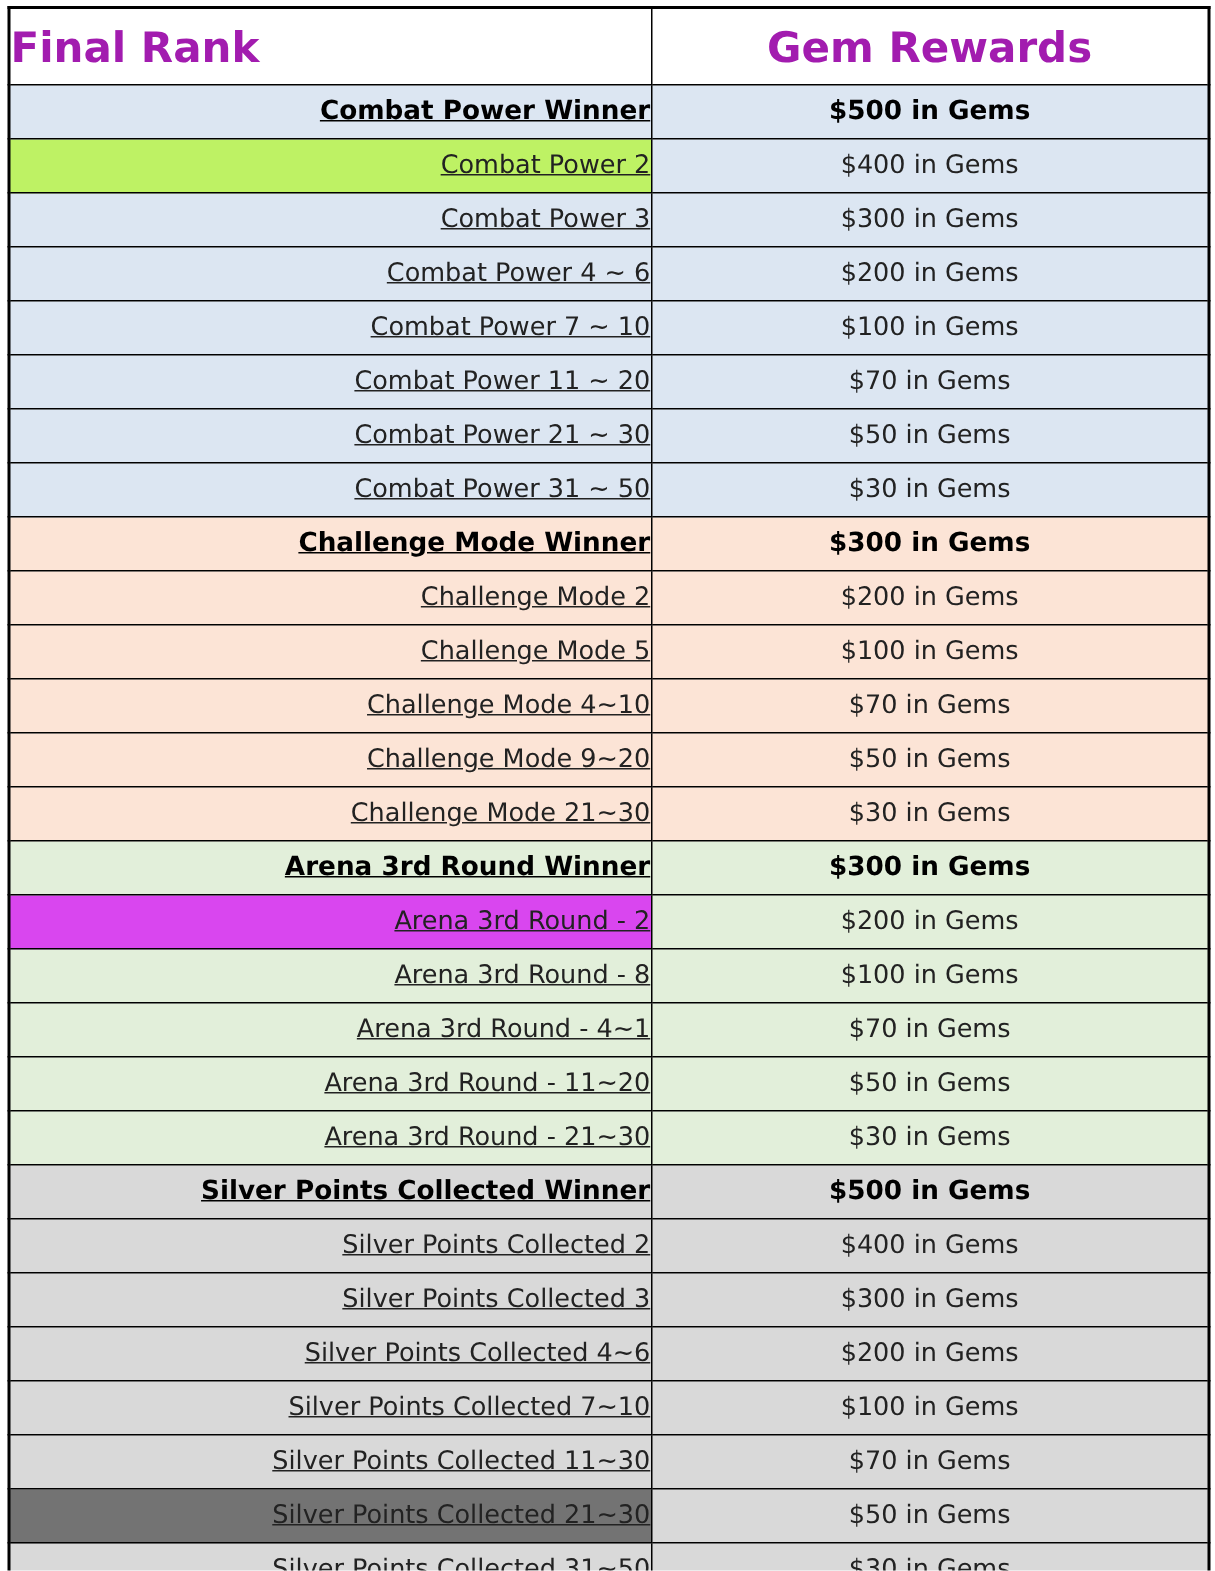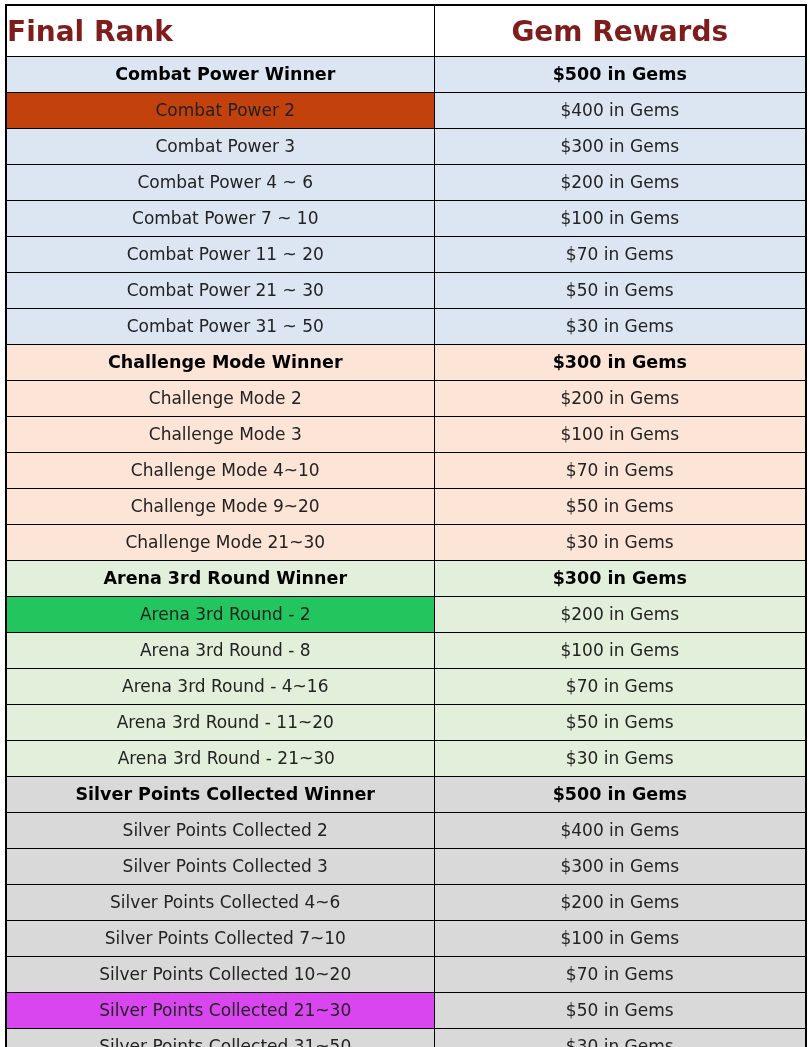--- a/index.html
+++ b/index.html
@@ -29,41 +29,42 @@
 
   table.rewards th, table.rewards td {
     border: 1px solid #000000;
     padding: 0;
     vertical-align: middle;
   }
   thead th {
     height: 50px;
     font-size: 28px;
     font-weight: bold;
-    color: #7f1d1d;
+    color: #a21caf;
     background: #ffffff;
     border-bottom: 2px solid #000000;
   }
   th.head-rank {
     text-align: left;
     padding-left: 10px;
   }
   th.head-gems {
     text-align: center;
   }
   tbody td {
     height: 35px;
     font-size: 17px;
     color: #222222;
     line-height: 35px;
   }
   tbody td.rank {
-    text-align: center;
+    text-align: right;
     padding-left: 10px;
     letter-spacing: 0px;
+    text-decoration: underline;
   }
   tbody td.gems {
     text-align: center;
   }
   tr.group-head td {
     font-weight: bold;
     color: #000000;
     font-size: 17.5px;
   }
   tr.group-head td.rank,
@@ -85,21 +86,21 @@
         <th class="head-rank">Final Rank</th>
         <th class="head-gems">Gem Rewards</th>
       </tr>
     </thead>
     <tbody id="rewards-body">
         <tr class="group-head">
           <td class="rank" style="background: rgb(220, 230, 242);">Combat Power Winner</td>
           <td class="gems" style="background: rgb(220, 230, 242);">$500 in Gems</td>
         </tr>
         <tr>
-          <td class="rank" style="background: #c2410c;">Combat Power  2</td>
+          <td class="rank" style="background: #bef264;">Combat Power  2</td>
           <td class="gems" style="background: rgb(220, 230, 242);">$400 in Gems</td>
         </tr>
         <tr>
           <td class="rank" style="background: rgb(220, 230, 242);">Combat Power  3</td>
           <td class="gems" style="background: rgb(220, 230, 242);">$300 in Gems</td>
         </tr>
         <tr>
           <td class="rank" style="background: rgb(220, 230, 242);">Combat Power  4 ~ 6</td>
           <td class="gems" style="background: rgb(220, 230, 242);">$200 in Gems</td>
         </tr>
@@ -121,49 +122,49 @@
         </tr>
         <tr class="group-head">
           <td class="rank" style="background: rgb(252, 228, 214);">Challenge Mode Winner</td>
           <td class="gems" style="background: rgb(252, 228, 214);">$300 in Gems</td>
         </tr>
         <tr>
           <td class="rank" style="background: rgb(252, 228, 214);">Challenge Mode 2</td>
           <td class="gems" style="background: rgb(252, 228, 214);">$200 in Gems</td>
         </tr>
         <tr>
-          <td class="rank" style="background: rgb(252, 228, 214);">Challenge Mode 3</td>
+          <td class="rank" style="background: rgb(252, 228, 214);">Challenge Mode 5</td>
           <td class="gems" style="background: rgb(252, 228, 214);">$100 in Gems</td>
         </tr>
         <tr>
           <td class="rank" style="background: rgb(252, 228, 214);">Challenge Mode 4~10</td>
           <td class="gems" style="background: rgb(252, 228, 214);">$70 in Gems</td>
         </tr>
         <tr>
           <td class="rank" style="background: rgb(252, 228, 214);">Challenge Mode 9~20</td>
           <td class="gems" style="background: rgb(252, 228, 214);">$50 in Gems</td>
         </tr>
         <tr>
           <td class="rank" style="background: rgb(252, 228, 214);">Challenge Mode 21~30</td>
           <td class="gems" style="background: rgb(252, 228, 214);">$30 in Gems</td>
         </tr>
         <tr class="group-head">
           <td class="rank" style="background: rgb(226, 239, 218);">Arena 3rd Round Winner</td>
           <td class="gems" style="background: rgb(226, 239, 218);">$300 in Gems</td>
         </tr>
         <tr>
-          <td class="rank" style="background: #22c55e;">Arena 3rd Round - 2</td>
+          <td class="rank" style="background: #d946ef;">Arena 3rd Round - 2</td>
           <td class="gems" style="background: rgb(226, 239, 218);">$200 in Gems</td>
         </tr>
         <tr>
           <td class="rank" style="background: rgb(226, 239, 218);">Arena 3rd Round - 8</td>
           <td class="gems" style="background: rgb(226, 239, 218);">$100 in Gems</td>
         </tr>
         <tr>
-          <td class="rank" style="background: rgb(226, 239, 218);">Arena 3rd Round - 4~16</td>
+          <td class="rank" style="background: rgb(226, 239, 218);">Arena 3rd Round - 4~1</td>
           <td class="gems" style="background: rgb(226, 239, 218);">$70 in Gems</td>
         </tr>
         <tr>
           <td class="rank" style="background: rgb(226, 239, 218); margin-top: 36px;">Arena 3rd Round - 11~20</td>
           <td class="gems" style="background: rgb(226, 239, 218);">$50 in Gems</td>
         </tr>
         <tr>
           <td class="rank" style="background: rgb(226, 239, 218); padding-left: 12px;">Arena 3rd Round - 21~30</td>
           <td class="gems" style="background: rgb(226, 239, 218);">$30 in Gems</td>
         </tr>
@@ -181,25 +182,25 @@
         </tr>
         <tr>
           <td class="rank" style="background: rgb(217, 217, 217);">Silver Points Collected 4~6</td>
           <td class="gems" style="background: rgb(217, 217, 217);">$200 in Gems</td>
         </tr>
         <tr>
           <td class="rank" style="background: rgb(217, 217, 217);">Silver Points Collected 7~10</td>
           <td class="gems" style="background: rgb(217, 217, 217);">$100 in Gems</td>
         </tr>
         <tr>
-          <td class="rank" style="background: rgb(217, 217, 217);">Silver Points Collected 10~20</td>
+          <td class="rank" style="background: rgb(217, 217, 217);">Silver Points Collected 11~30</td>
           <td class="gems" style="background: rgb(217, 217, 217);">$70 in Gems</td>
         </tr>
         <tr>
-          <td class="rank" style="background: #d946ef;">Silver Points Collected 21~30</td>
+          <td class="rank" style="background: #737373;">Silver Points Collected 21~30</td>
           <td class="gems" style="background: rgb(217, 217, 217);">$50 in Gems</td>
         </tr>
         <tr>
           <td class="rank" style="background: rgb(217, 217, 217);">Silver Points Collected 31~50</td>
           <td class="gems" style="background: rgb(217, 217, 217);">$30 in Gems</td>
         </tr>
       </tbody>
   </table>
 </div>
 

